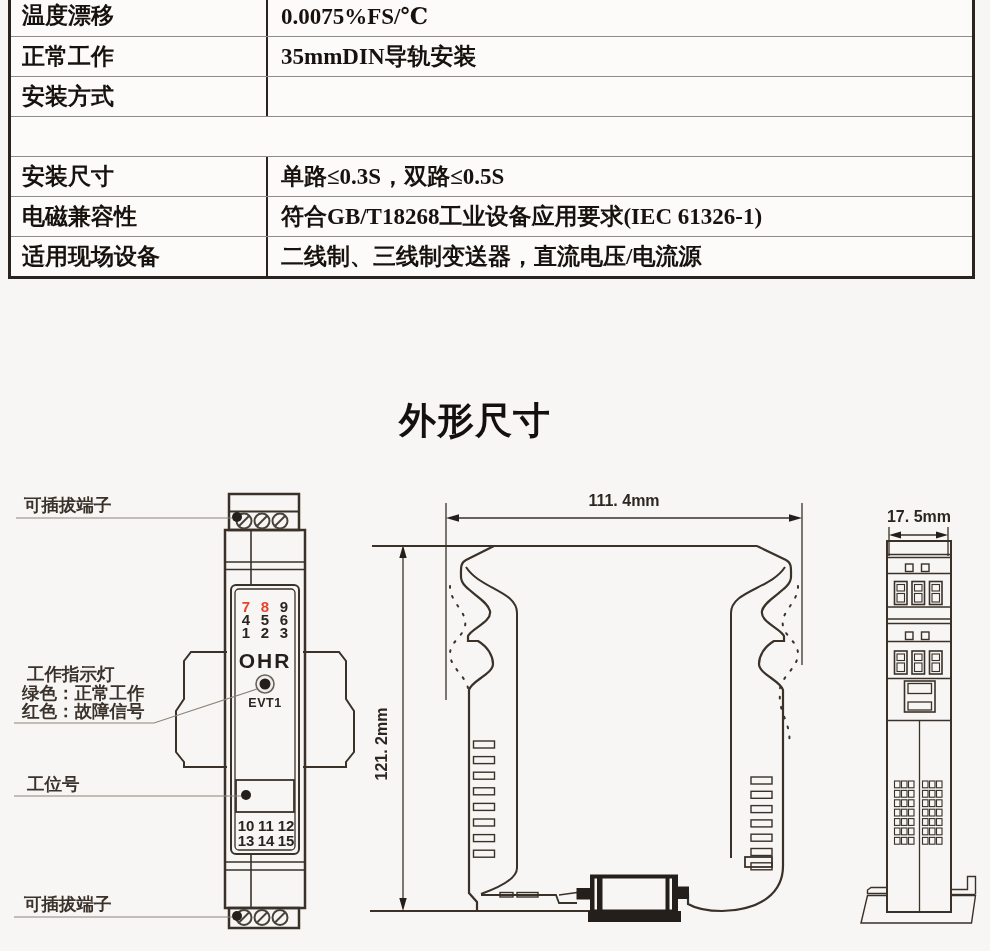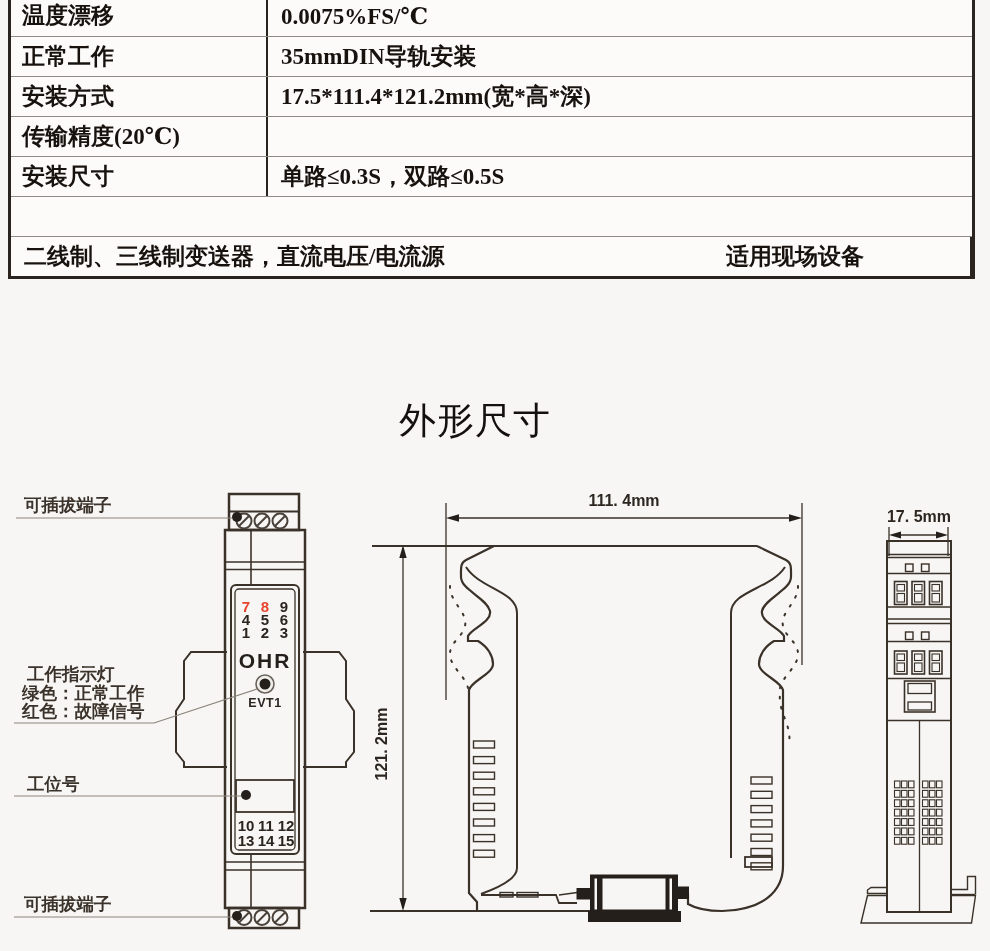--- a/index.html
+++ b/index.html
@@ -18,21 +18,21 @@
   .spec-cell{
     display:flex;align-items:center;box-sizing:border-box;
     font-family:"Liberation Serif","DejaVu Serif",serif;
     font-weight:700;font-size:23px;color:#17120e;white-space:nowrap;
   }
   .spec-label{width:257px;border-right:2.5px solid #2b241e;padding-left:11px;}
   .spec-value{flex:1;padding-left:13px;}
   
   .section-title{
     position:absolute;top:396px;left:0;width:950px;text-align:center;
-    font-size:37px;font-weight:400;color:#14100d;letter-spacing:1px;
+    font-size:37px;font-weight:700;color:#14100d;letter-spacing:1px;
   }
   
   svg.drawings{position:absolute;left:0;top:480px;}
   svg.drawings text{font-family:"Liberation Sans","DejaVu Sans",sans-serif;}
   .callout{font-size:17.5px;font-weight:700;fill:#3b332b;}
   .dim{font-size:16px;font-weight:700;fill:#2e2721;}
   .pin{font-size:15px;font-weight:700;fill:#2b241f;}
   .pin-red{fill:#e8432b;}
   .brand{font-size:21px;font-weight:700;letter-spacing:2px;fill:#241f1b;}
   .ledlab{font-size:12.5px;font-weight:700;fill:#2b241f;letter-spacing:0.5px;}
@@ -52,34 +52,34 @@
     <div class="spec-row">
       <div class="spec-cell spec-label">温度漂移</div>
       <div class="spec-cell spec-value">0.0075%FS/℃</div>
     </div>
     <div class="spec-row">
       <div class="spec-cell spec-label">正常工作</div>
       <div class="spec-cell spec-value">35mmDIN导轨安装</div>
     </div>
     <div class="spec-row">
       <div class="spec-cell spec-label">安装方式</div>
-      <div class="spec-cell spec-value">17.5*111.4*121.2mm(宽*高*深)</div>
-    </div>
-    <div class="spec-row">
-      <div class="spec-cell spec-label">传输精度(20℃)</div>
+    </div>
+    <div class="spec-row">
     </div>
     <div class="spec-row">
       <div class="spec-cell spec-label">安装尺寸</div>
       <div class="spec-cell spec-value">单路≤0.3S，双路≤0.5S</div>
     </div>
     <div class="spec-row">
-    </div>
-    <div class="spec-row">
+      <div class="spec-cell spec-label">电磁兼容性</div>
+      <div class="spec-cell spec-value">符合GB/T18268工业设备应用要求(IEC 61326-1)</div>
+    </div>
+    <div class="spec-row">
+      <div class="spec-cell spec-label">适用现场设备</div>
       <div class="spec-cell spec-value">二线制、三线制变送器，直流电压/电流源</div>
-      <div class="spec-cell spec-label">适用现场设备</div>
     </div>
   </div>
 
   <div class="section-title">外形尺寸</div>
 
   <svg class="drawings" width="990" height="471" viewBox="0 480 990 471">
 
     <g>
 
       <path class="ln" stroke-width="2" d="M227,652 H191 L184,661 V699 L176,711 V752 L184,762 V767 H227"></path>

